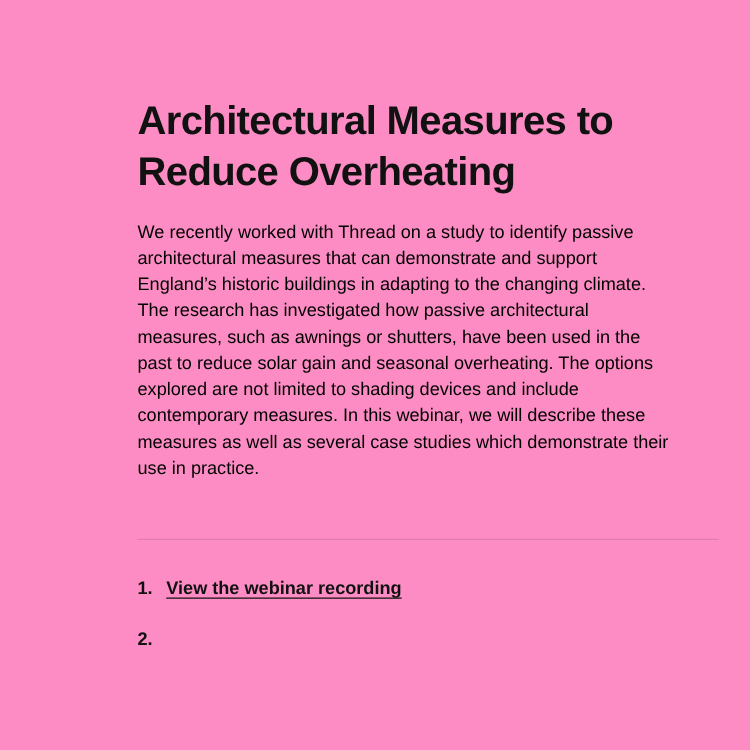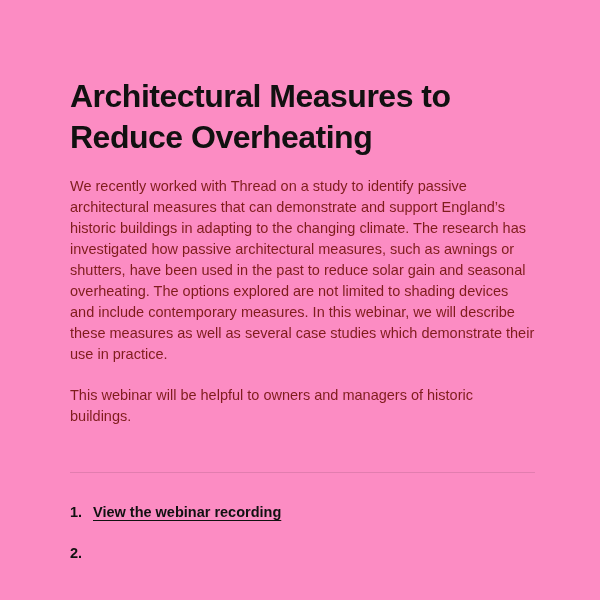--- a/index.html
+++ b/index.html
@@ -9,35 +9,35 @@
     overflow: hidden;
   }
   body {
     background: #FC8CC3;
     font-family: "Liberation Sans", "DejaVu Sans", sans-serif;
     color: #222222;
   }
   .page {
     width: 600px;
     height: 600px;
-    padding: 76px 65px 0 70px;
+    padding: 76px 65px 0 110px;
   }
   h1.title {
     font-size: 32px;
     line-height: 41px;
     font-weight: 700;
     letter-spacing: -0.5px;
     color: #111111;
     margin-bottom: 18px;
     max-width: 470px;
   }
   p.body-text {
     font-size: 14.5px;
     line-height: 21px;
-    color: #7f1d1d;
+    color: #000000;
     max-width: 468px;
     margin-bottom: 20px;
   }
   hr.divider {
     border: none;
     border-top: 1px solid rgba(0,0,0,0.10);
     width: 465px;
     margin: 45px 0 0 0;
   }
   ol.resource-list {
@@ -66,21 +66,20 @@
 </style>
 </head>
 <body>
 
 <div class="page">
 
   <h1 class="title">Architectural Measures to Reduce Overheating</h1>
 
   <p class="body-text">We recently worked with Thread on a study to identify passive architectural measures that can demonstrate and support England’s historic buildings in adapting to the changing climate. The research has investigated how passive architectural measures, such as awnings or shutters, have been used in the past to reduce solar gain and seasonal overheating. The options explored are not limited to shading devices and include contemporary measures. In this webinar, we will describe these measures as well as several case studies which demonstrate their use in practice.</p>
 
-  <p class="body-text">This webinar will be helpful to owners and managers of historic buildings.</p>
 
   <hr class="divider">
 
   <ol class="resource-list">
     <li>
       <span class="list-number">1.</span>
       <a href="#" class="resource-link">View the webinar recording</a>
     </li>
     <li>
       <span class="list-number">2.</span>

